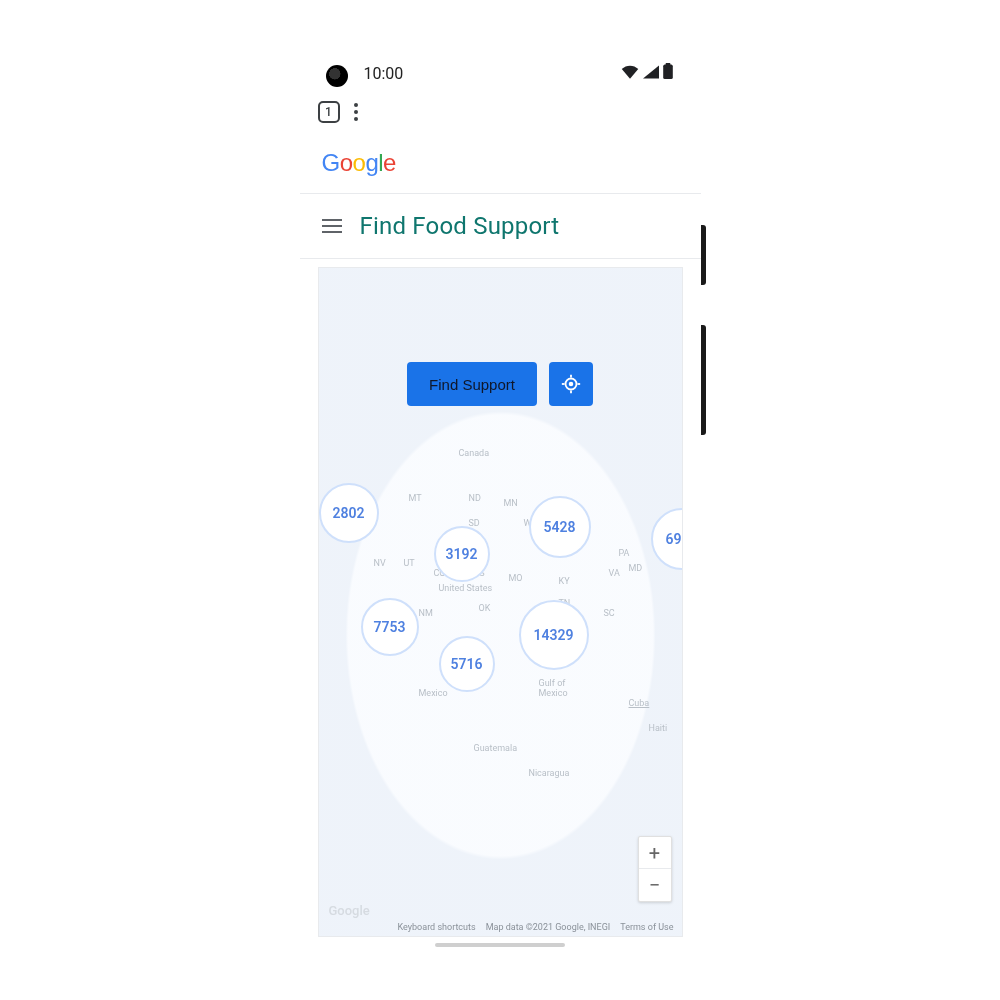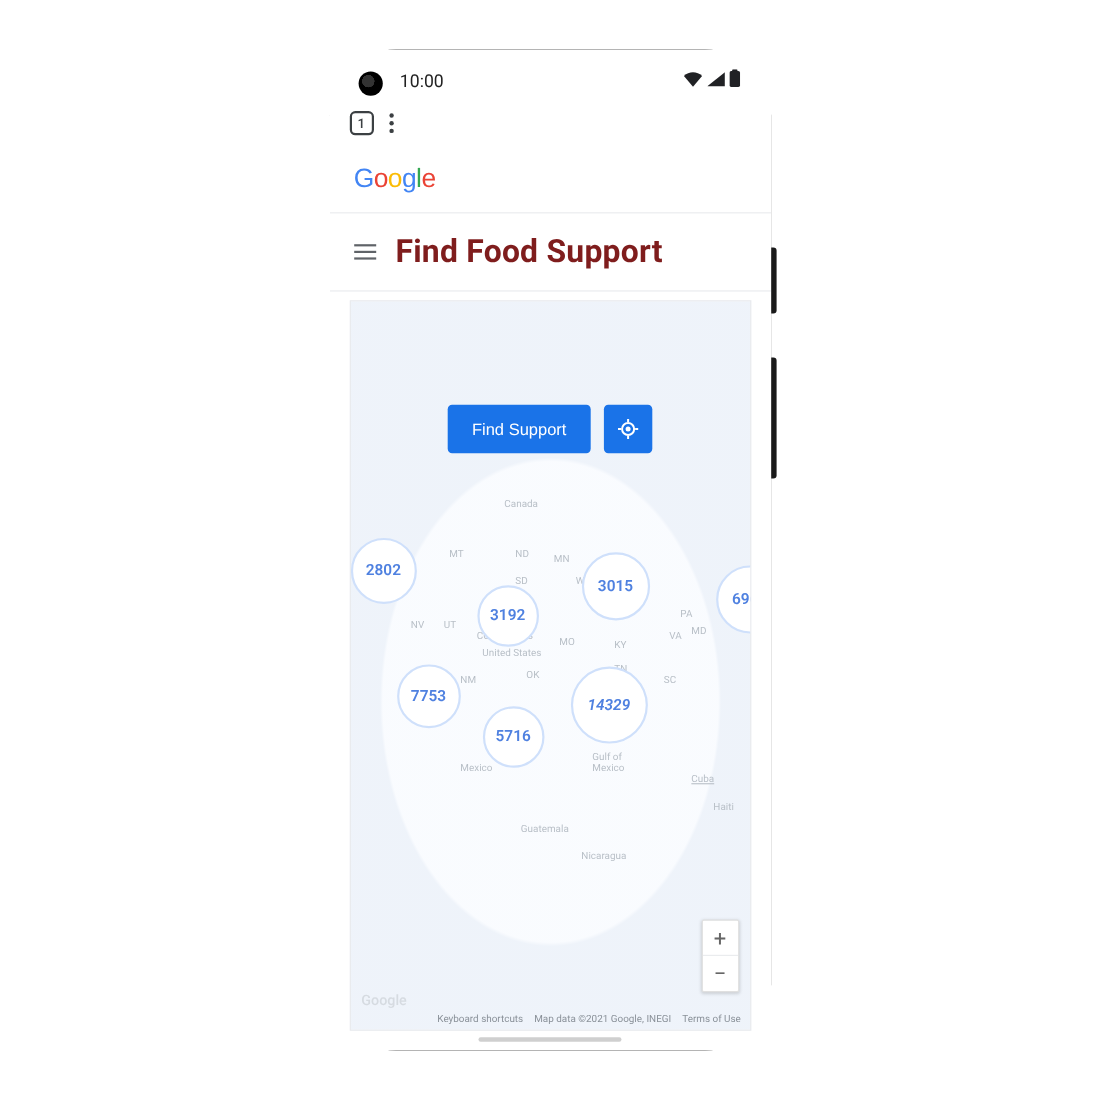--- a/index.html
+++ b/index.html
@@ -61,21 +61,21 @@
   .google-logo { font-size:24px; font-weight:500; letter-spacing:-0.5px; font-family: "Product Sans", Arial, sans-serif;}
   .g1{color:#4285F4}.g2{color:#EA4335}.g3{color:#FBBC05}.g4{color:#4285F4}.g5{color:#34A853}.g6{color:#EA4335}
 
   .divider { height:1px; background:#e8eaed; }
 
   .title-row {
     display:flex; align-items:center; gap:18px; padding:18px 22px;
   }
   .hamburger { display:flex; flex-direction:column; gap:4px; cursor:pointer;}
   .hamburger span { width:20px; height:2px; background:#5f6368; }
-  .page-title { font-size:29px; color:#7f1d1d; font-weight:700; letter-spacing:0.2px;}
+  .page-title { font-size:24px; color:#0f766e; font-weight:400; letter-spacing:0.2px;}
 
   .map-wrap {
     margin: 8px 18px 18px; flex:1;
     background:#f3f6fb;
     border:1px solid #e8eaed;
     position:relative; overflow:hidden;
   }
   .map-bg {
     position:absolute; inset:0;
     background:
@@ -90,21 +90,21 @@
     display:flex; align-items:center;
   }
   .addr-input input {
     border:none; outline:none; width:100%; font-size:15px; background:transparent;
   }
   .btn-row {
     position:absolute; top:94px; left:0; right:0;
     display:flex; justify-content:center; gap:12px;
   }
   .primary-btn {
-    background:#1a73e8; color:#ffffff; border:none; border-radius:4px;
+    background:#1a73e8; color:#0f172a; border:none; border-radius:4px;
     height:44px; padding:0 22px; font-size:15px; font-weight:500; cursor:pointer;
   }
   .loc-btn {
     background:#1a73e8; width:44px; height:44px; border:none; border-radius:4px;
     display:flex; align-items:center; justify-content:center; cursor:pointer;
   }
   .cluster {
     position:absolute; background:#fff; border:2px solid #cfe0fb; border-radius:50%;
     display:flex; align-items:center; justify-content:center;
     color:#4f81e0; font-weight:600; font-size:14px;
@@ -238,25 +238,25 @@
               <line x1="12" y1="19" x2="12" y2="22"></line>
             <line x1="2" y1="12" x2="5" y2="12"></line>
               <line x1="19" y1="12" x2="22" y2="12"></line>
           </svg>
         </button>
       </div>
 
       <div id="clusters">
           <div class="cluster" style="top: 215px; left: 0px; width: 60px; height: 60px;">2802</div>
           <div class="cluster" style="top: 258px; left: 115px; width: 56px; height: 56px;">3192</div>
-          <div class="cluster" style="top: 228px; left: 210px; width: 62px; height: 62px;">3015</div>
+          <div class="cluster" style="top: 228px; left: 210px; width: 62px; height: 62px;">5428</div>
           <div class="cluster" style="top: 240px; left: 332px; width: 62px; height: 62px;">6960</div>
           <div class="cluster" style="top: 330px; left: 42px; width: 58px; height: 58px;">7753</div>
           <div class="cluster" style="top: 368px; left: 120px; width: 56px; height: 56px;">5716</div>
-          <div class="cluster" style="top: 332px; left: 200px; width: 70px; height: 70px; font-style: italic;">14329</div>
+          <div class="cluster" style="top: 332px; left: 200px; width: 70px; height: 70px;">14329</div>
         </div>
 
       <div class="zoom-ctrl">
         <div>+</div>
         <div>−</div>
       </div>
 
       <div class="map-google">Google</div>
       <div class="map-footer">
         <span>Keyboard shortcuts</span>

